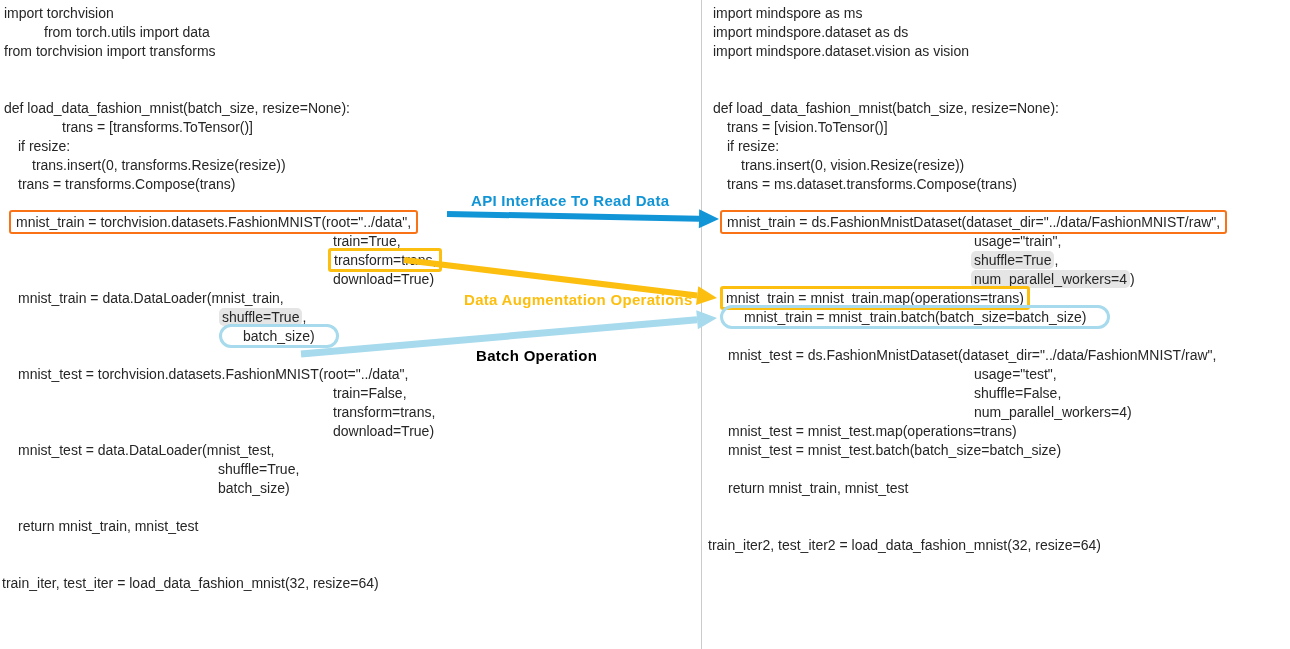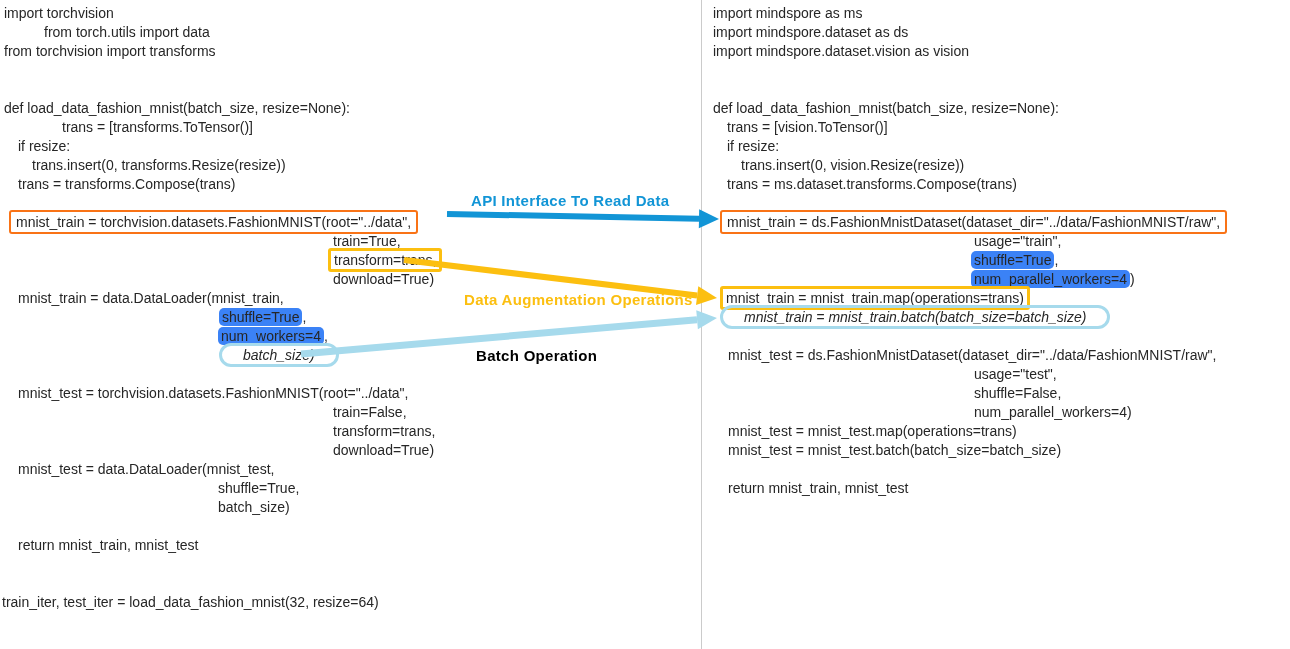--- a/index.html
+++ b/index.html
@@ -8,22 +8,22 @@
     overflow:hidden;font-family:"Liberation Sans","DejaVu Sans",sans-serif;
   }
   .panel{position:absolute;top:0;padding-top:4px;}
   .panel-left{left:0;width:701px;}
   .panel-right{left:701px;width:589px;}
   .divider{position:absolute;left:701px;top:0;width:1px;height:649px;background:#cbcbcb;}
   .code-line{height:19px;line-height:19px;font-size:14px;color:#262626;white-space:pre;}
   .seg{white-space:pre;}
   .seg.box-blue{border:2px solid #f97316;border-radius:3px;padding:2px 5px;}
   .seg.box-yellow{border:3px solid #fcbf10;border-radius:3px;padding:1px 3px;}
-  .seg.box-cyan{border:3px solid #a6daec;border-radius:12px;padding:1px 21px;font-style:italic;}
-  .seg.hl-green{background:#3b82f6;border-radius:5px;padding:1px 3px;}
+  .seg.box-cyan{border:3px solid #a6daec;border-radius:12px;padding:1px 21px;}
+  .seg.hl-green{background:#e5e5e5;border-radius:5px;padding:1px 3px;}
   #arrows{position:absolute;left:0;top:0;pointer-events:none;}
   .arrow-label{
     position:absolute;font-size:15px;font-weight:bold;letter-spacing:.3px;white-space:pre;
   }
 </style>
 </head>
 <body>
 
 <div class="canvas">
   <div class="panel panel-left" id="panel-left">
@@ -37,21 +37,20 @@
       <div class="code-line" style="padding-left: 18px;"><span class="seg">if resize:</span></div>
       <div class="code-line" style="padding-left: 32px;"><span class="seg">trans.insert(0, transforms.Resize(resize))</span></div>
       <div class="code-line" style="padding-left: 18px;"><span class="seg">trans = transforms.Compose(trans)</span></div>
       <div class="code-line" style="padding-left: 4px;"></div>
       <div class="code-line" style="padding-left: 9px;"><span class="seg box-blue">mnist_train = torchvision.datasets.FashionMNIST(root="../data",</span></div>
       <div class="code-line" style="padding-left: 333px;"><span class="seg">train=True,</span></div>
       <div class="code-line" style="padding-left: 328px;"><span class="seg box-yellow">transform=trans,</span></div>
       <div class="code-line" style="padding-left: 333px;"><span class="seg">download=True)</span></div>
       <div class="code-line" style="padding-left: 18px;"><span class="seg">mnist_train = data.DataLoader(mnist_train,</span></div>
       <div class="code-line" style="padding-left: 219px;"><span class="seg hl-green">shuffle=True</span><span class="seg">,</span></div>
-      <div class="code-line" style="padding-left: 218px;"><span class="seg hl-green">num_workers=4</span><span class="seg">,</span></div>
       <div class="code-line" style="padding-left: 219px;"><span class="seg box-cyan">batch_size)</span></div>
       <div class="code-line" style="padding-left: 4px;"></div>
       <div class="code-line" style="padding-left: 18px;"><span class="seg">mnist_test = torchvision.datasets.FashionMNIST(root="../data",</span></div>
       <div class="code-line" style="padding-left: 333px;"><span class="seg">train=False,</span></div>
       <div class="code-line" style="padding-left: 333px;"><span class="seg">transform=trans,</span></div>
       <div class="code-line" style="padding-left: 333px;"><span class="seg">download=True)</span></div>
       <div class="code-line" style="padding-left: 18px;"><span class="seg">mnist_test = data.DataLoader(mnist_test,</span></div>
       <div class="code-line" style="padding-left: 218px;"><span class="seg">shuffle=True,</span></div>
       <div class="code-line" style="padding-left: 218px;"><span class="seg">batch_size)</span></div>
       <div class="code-line" style="padding-left: 4px;"></div>
@@ -83,20 +82,21 @@
       <div class="code-line" style="padding-left: 27px;"><span class="seg">mnist_test = ds.FashionMnistDataset(dataset_dir="../data/FashionMNIST/raw",</span></div>
       <div class="code-line" style="padding-left: 273px;"><span class="seg">usage="test",</span></div>
       <div class="code-line" style="padding-left: 273px;"><span class="seg">shuffle=False,</span></div>
       <div class="code-line" style="padding-left: 273px;"><span class="seg">num_parallel_workers=4)</span></div>
       <div class="code-line" style="padding-left: 27px;"><span class="seg">mnist_test = mnist_test.map(operations=trans)</span></div>
       <div class="code-line" style="padding-left: 27px;"><span class="seg">mnist_test = mnist_test.batch(batch_size=batch_size)</span></div>
       <div class="code-line" style="padding-left: 12px;"></div>
       <div class="code-line" style="padding-left: 27px;"><span class="seg">return mnist_train, mnist_test</span></div>
       <div class="code-line" style="padding-left: 12px;"></div>
       <div class="code-line" style="padding-left: 12px;"></div>
+      <div class="code-line" style="padding-left: 7px;"><span class="seg">train_iter2, test_iter2 = load_data_fashion_mnist(32, resize=64)</span></div>
     </div>
   <svg id="arrows" width="1290" height="649" viewBox="0 0 1290 649">
       <line x1="447" y1="214" x2="699.0033782528593" y2="218.63241504141286" stroke="#1295d6" stroke-width="6"></line>
       <polygon points="719,219 698.8287753975304,228.13081037130468 699.1779811081882,209.13401971152103" fill="#1295d6"></polygon>
       <line x1="404" y1="260" x2="697.1457839570085" y2="295.5895839947806" stroke="#fcbf10" stroke-width="6"></line>
       <polygon points="717,298 696.0008363545293,305.0203366152016 698.2907315594877,286.1588313743596" fill="#fcbf10"></polygon>
       <line x1="301" y1="354" x2="697.0744710334307" y2="319.72432462210696" stroke="#a6daec" stroke-width="7"></line>
       <polygon points="717,318 697.8935252289315,329.1889508812274 696.2554168379298,310.2596983629865" fill="#a6daec"></polygon>
     </svg>
   <div id="labels">

